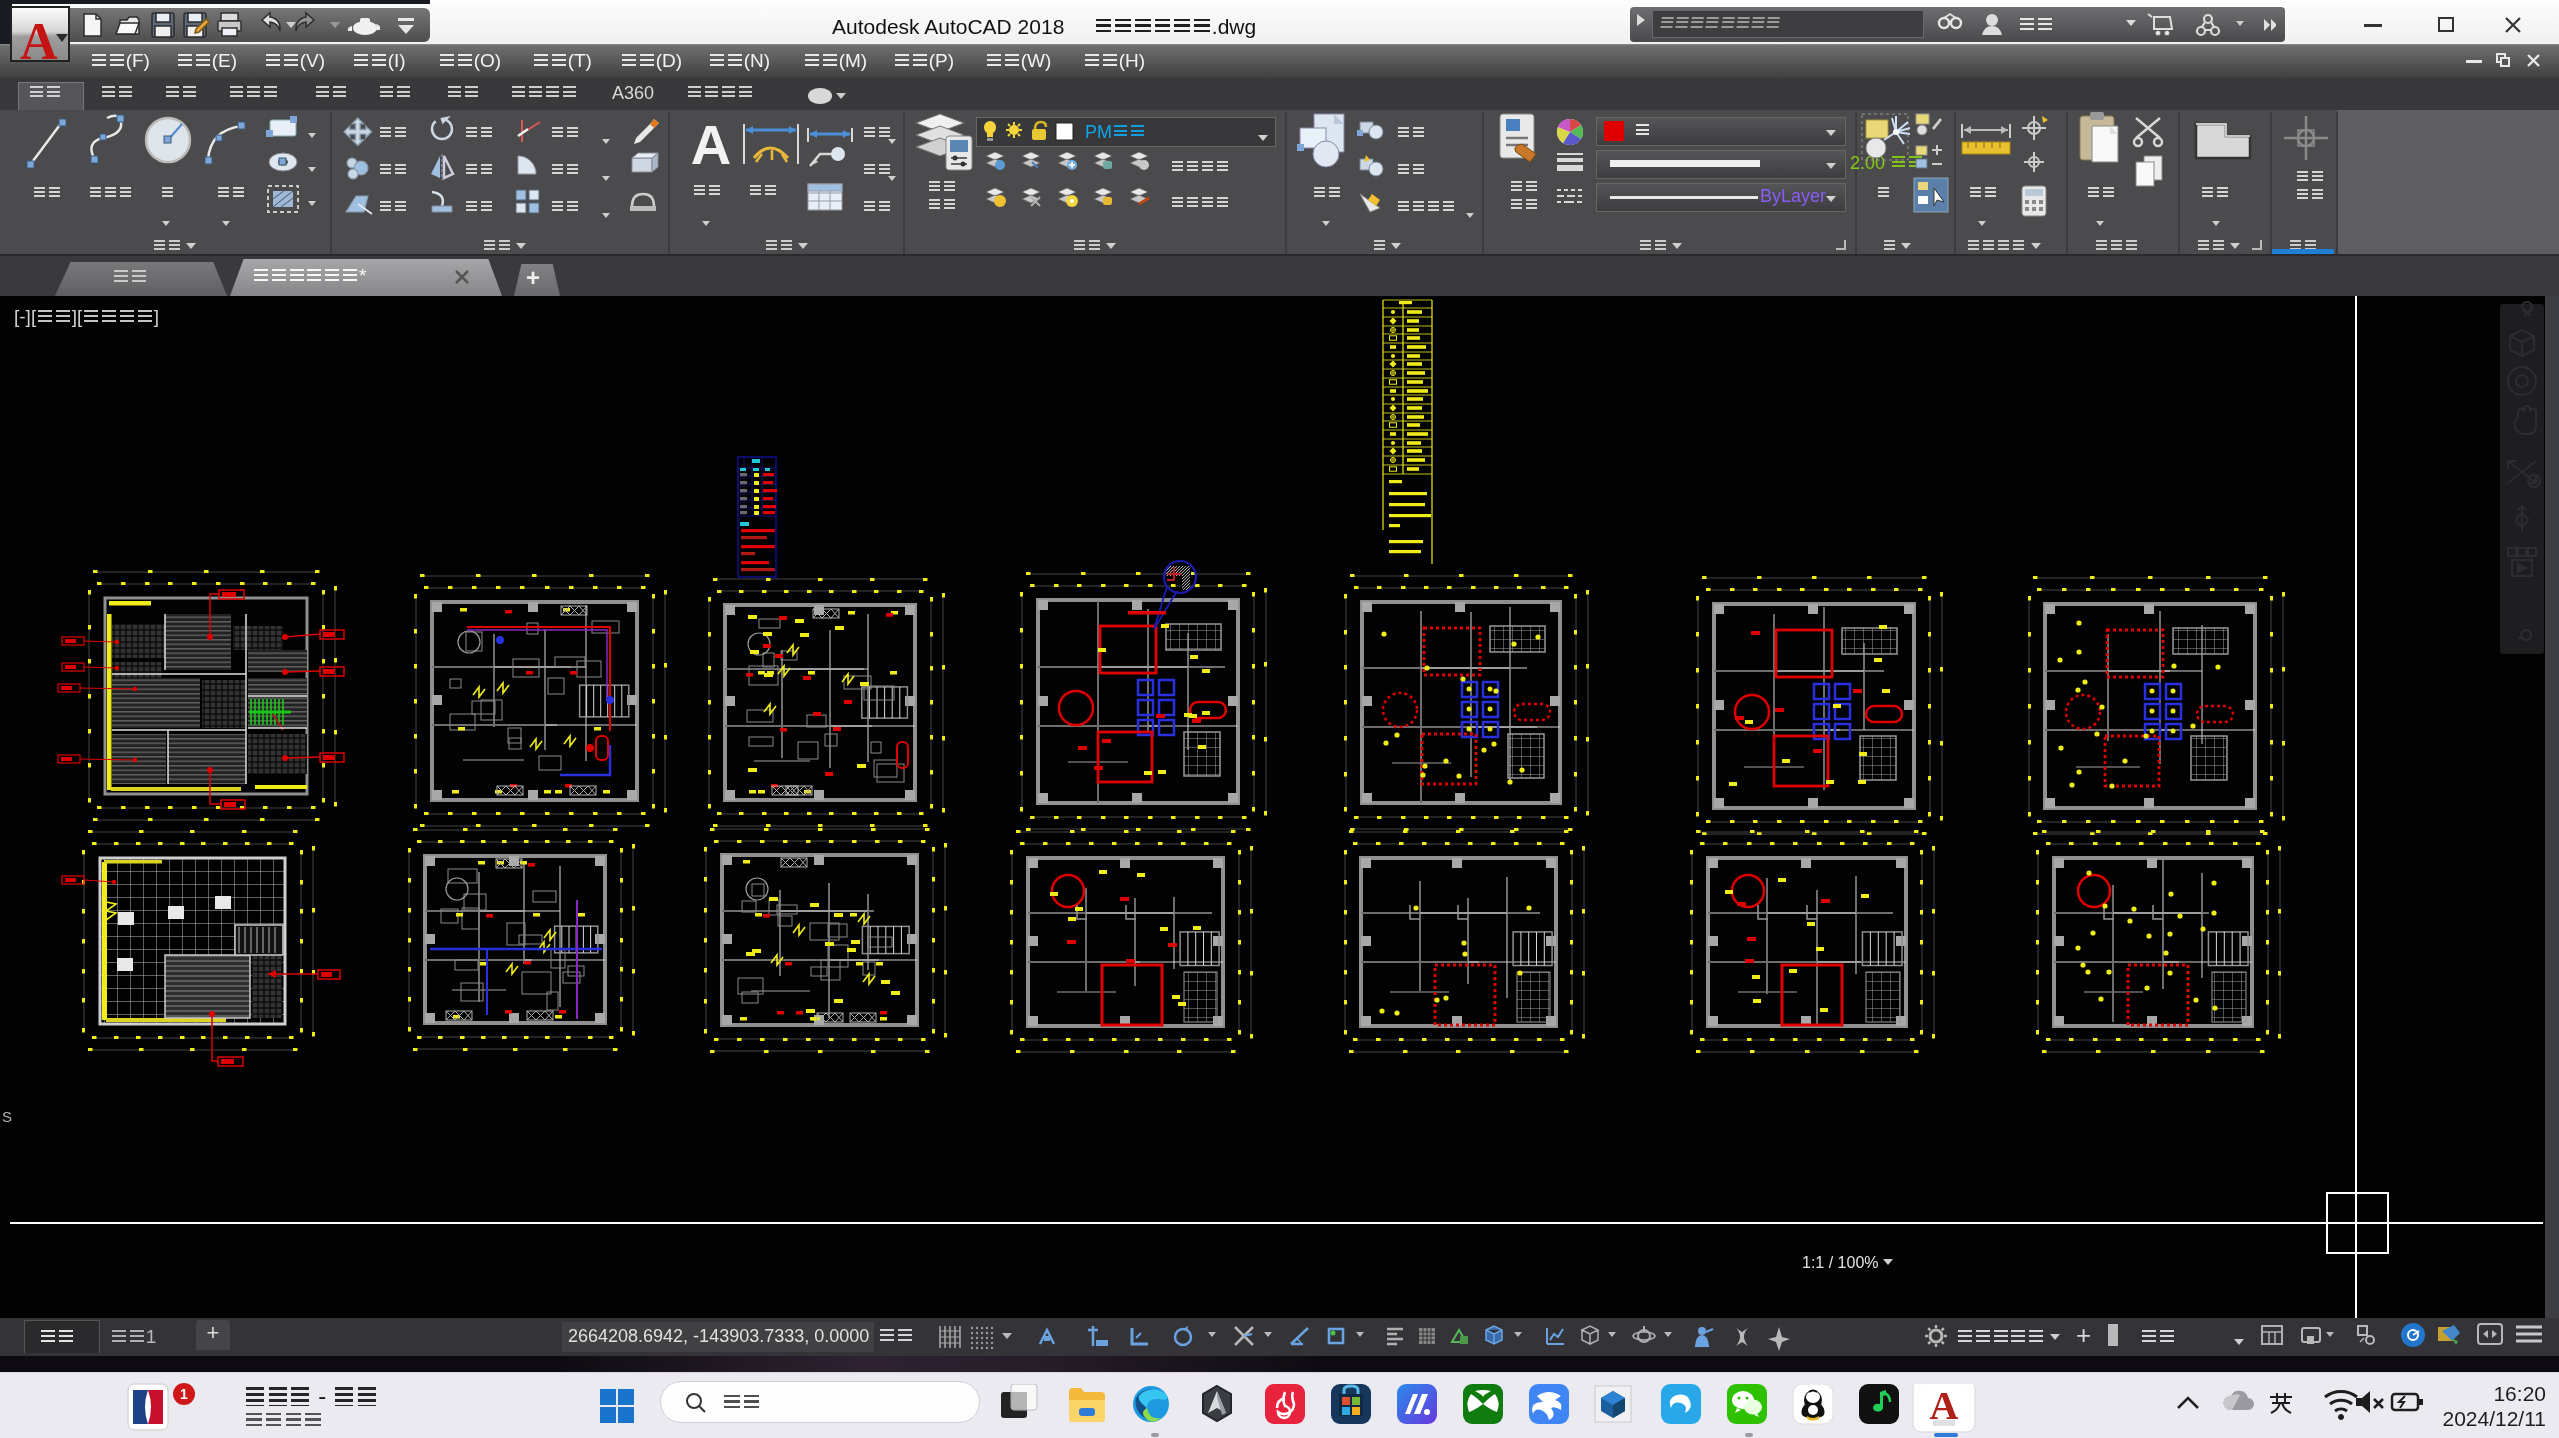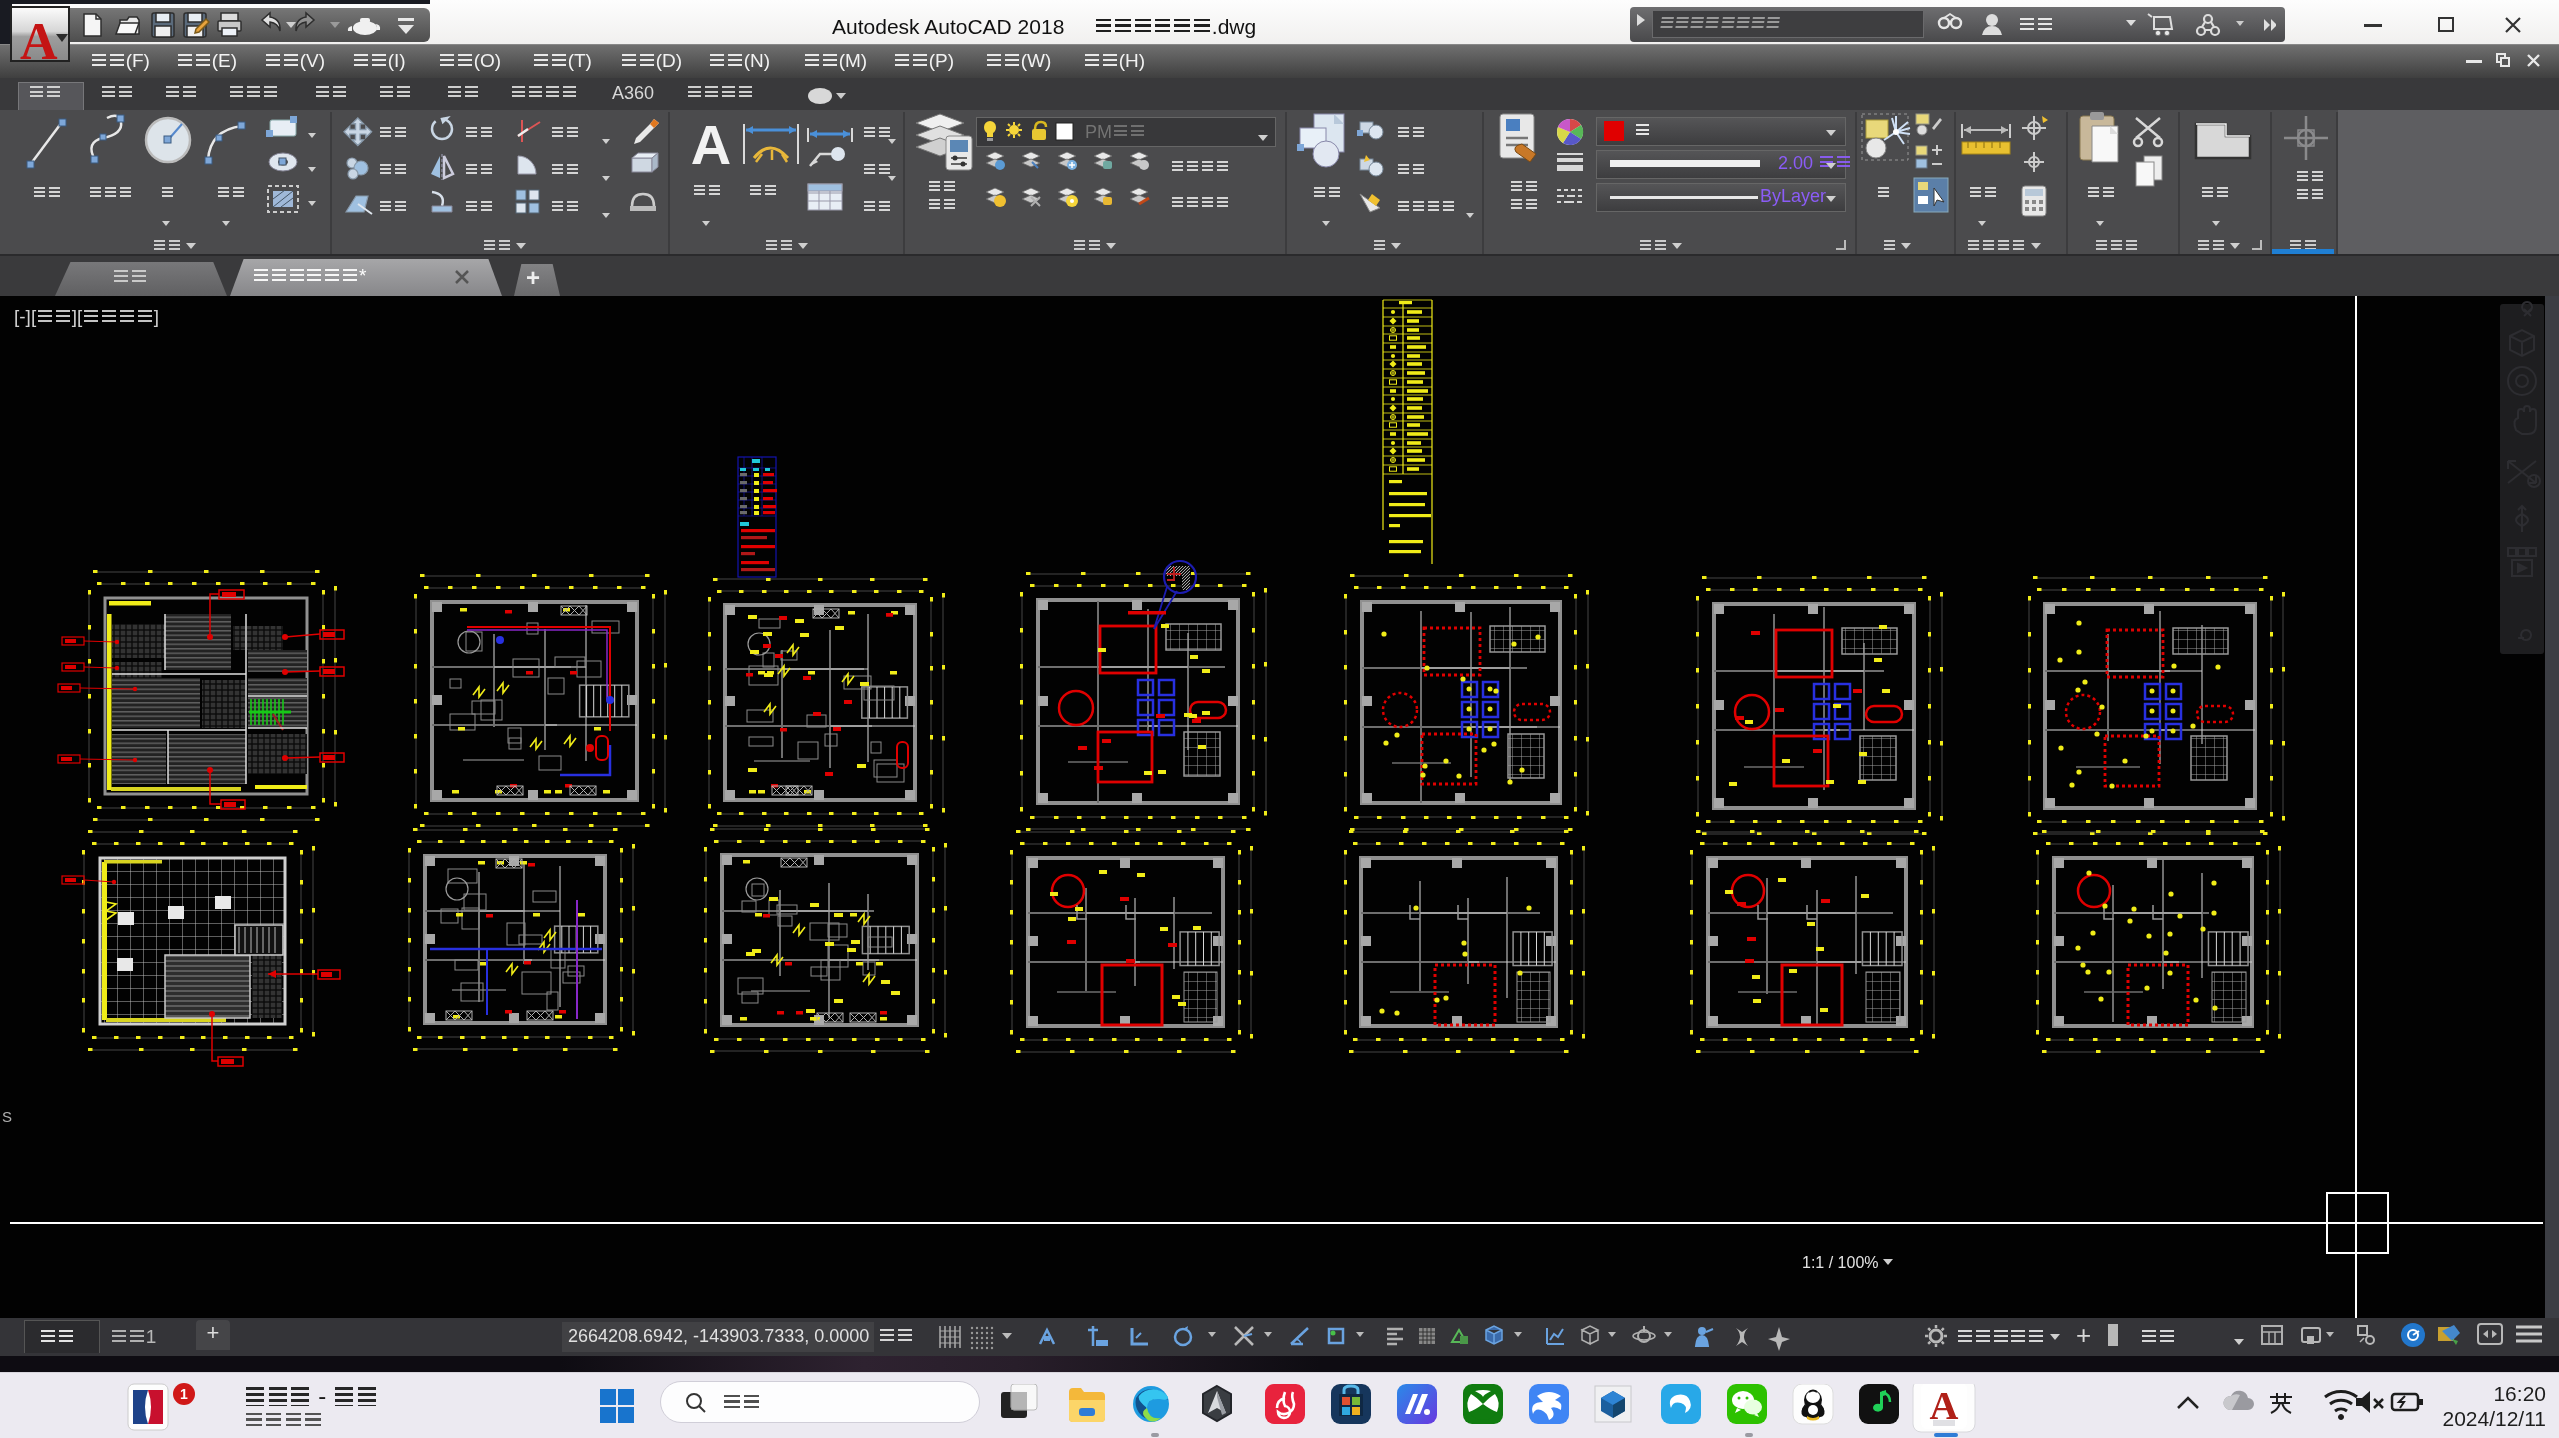--- a/index.html
+++ b/index.html
@@ -210,38 +210,38 @@
 <div class="abs" style="left:702px;top:212px"><span class="dds"></span></div>
 <div class="lbl" style="left:748px;top:182px"><i class="z"></i><i class="z"></i></div>
 <div class="lbl" style="left:862px;top:124px"><i class="z"></i><i class="z"></i></div>
 <div class="lbl" style="left:862px;top:161px"><i class="z"></i><i class="z"></i></div>
 <div class="lbl" style="left:862px;top:198px"><i class="z"></i><i class="z"></i></div>
 
 <div class="abs" style="left:888px;top:130px"><span class="dds"></span></div>
 <div class="abs" style="left:888px;top:167px"><span class="dds"></span></div>
 <div class="lbl" style="left:920px;top:178px;width:44px"><i class="z"></i><i class="z"></i><br><i class="z"></i><i class="z"></i></div>
 <div class="abs" style="left:976px;top:117px;width:300px;height:30px;background:#38383a;border:1px solid #666"></div>
-<div class="abs" style="left:1085px;top:122px;color:#737373;font-size:18px">PM<i class="z"></i><i class="z"></i></div>
+<div class="abs" style="left:1085px;top:122px;color:#0ea5e9;font-size:18px">PM<i class="z"></i><i class="z"></i></div>
 <div class="abs" style="left:1258px;top:129px"><span class="dd"></span></div>
 <div class="abs lbl" style="left:1170px;top:158px"><i class="z"></i><i class="z"></i><i class="z"></i><i class="z"></i></div>
 <div class="abs lbl" style="left:1170px;top:194px"><i class="z"></i><i class="z"></i><i class="z"></i><i class="z"></i></div>
 <div class="lbl" style="left:1312px;top:184px"><i class="z"></i><i class="z"></i></div>
 <div class="abs" style="left:1322px;top:212px"><span class="dds"></span></div>
 <div class="lbl" style="left:1396px;top:124px"><i class="z"></i><i class="z"></i></div>
 <div class="lbl" style="left:1396px;top:161px"><i class="z"></i><i class="z"></i></div>
 <div class="lbl" style="left:1396px;top:198px"><i class="z"></i><i class="z"></i><i class="z"></i><i class="z"></i></div>
 <div class="abs" style="left:1466px;top:204px"><span class="dds"></span></div>
 <div class="lbl" style="left:1500px;top:178px;width:48px"><i class="z"></i><i class="z"></i><br><i class="z"></i><i class="z"></i></div>
 <div class="abs" style="left:1596px;top:117px;width:250px;height:29px;background:linear-gradient(180deg,#555557,#3d3d3f);border:1px solid #666"></div>
 <div class="abs" style="left:1596px;top:150px;width:250px;height:29px;background:linear-gradient(180deg,#555557,#3d3d3f);border:1px solid #666"></div>
 <div class="abs" style="left:1596px;top:183px;width:250px;height:29px;background:linear-gradient(180deg,#555557,#3d3d3f);border:1px solid #666"></div>
 <div class="abs" style="left:1604px;top:121px;width:20px;height:20px;background:#e00000"></div>
 <div class="abs" style="left:1634px;top:121px;color:#f0f0f0;font-size:18px"><i class="z"></i></div>
 <div class="abs" style="left:1610px;top:160px;width:150px;height:7px;background:#f0f0f0"></div>
-<div class="abs" style="left:1778px;top:153px;color:#8b5cf6;font-size:18px">2.00 <i class="z"></i><i class="z"></i></div>
+<div class="abs" style="left:1850px;top:153px;color:#84cc16;font-size:18px">2.00 <i class="z"></i><i class="z"></i></div>
 <div class="abs" style="left:1610px;top:196px;width:148px;height:2.5px;background:#e8e8e8"></div>
 <div class="abs" style="left:1760px;top:186px;color:#8b5cf6;font-size:18px">ByLayer</div>
 <div class="abs" style="left:1826px;top:124px"><span class="dd"></span></div>
 <div class="abs" style="left:1826px;top:157px"><span class="dd"></span></div>
 <div class="abs" style="left:1826px;top:190px"><span class="dd"></span></div>
 <div class="lbl" style="left:1876px;top:184px"><i class="z"></i></div>
 <div class="lbl" style="left:1968px;top:184px"><i class="z"></i><i class="z"></i></div>
 <div class="abs" style="left:1978px;top:212px"><span class="dds"></span></div>
 <div class="lbl" style="left:2086px;top:184px"><i class="z"></i><i class="z"></i></div>
 <div class="abs" style="left:2096px;top:212px"><span class="dds"></span></div>

